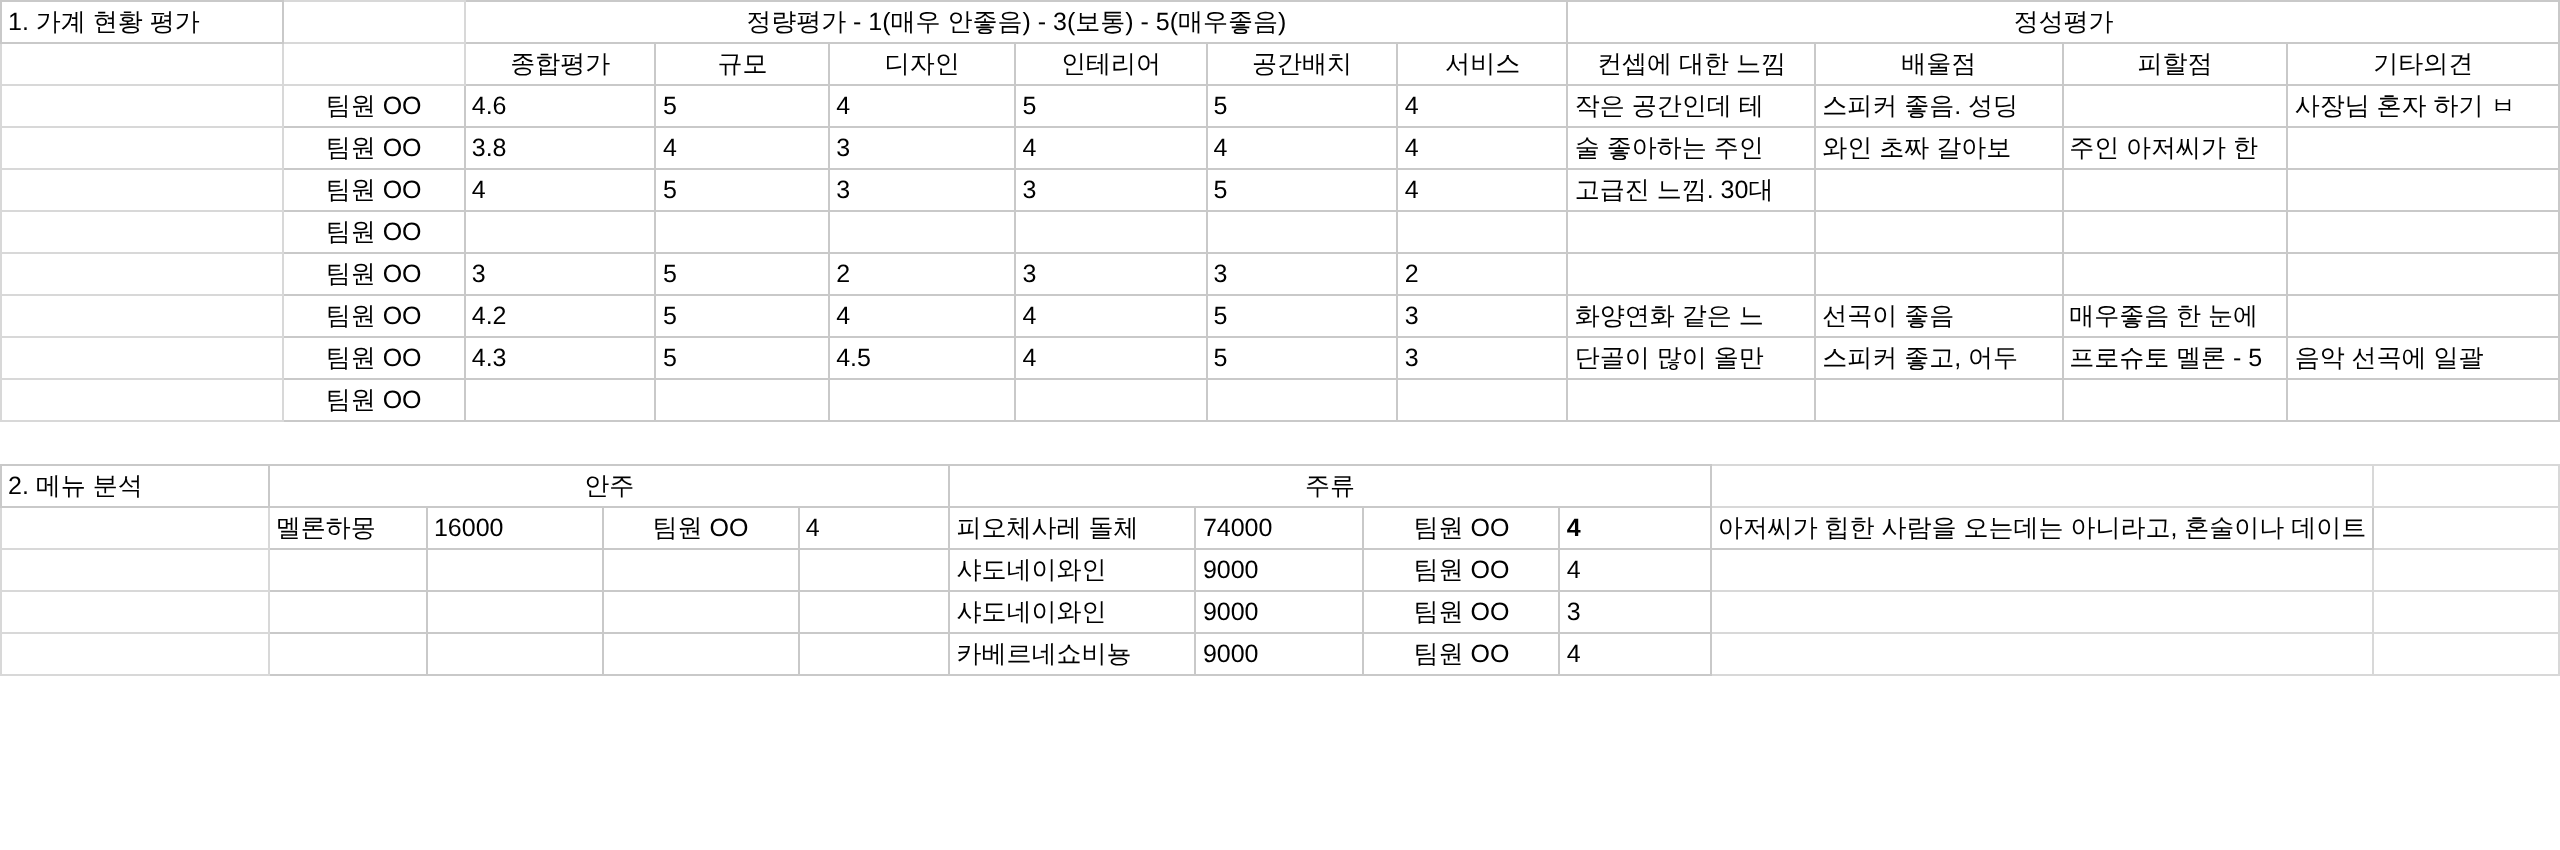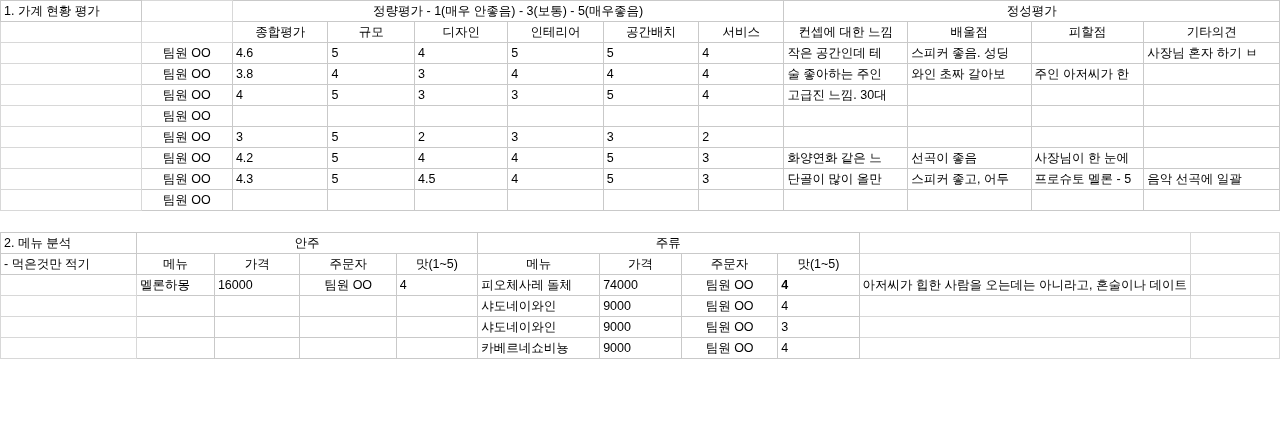--- a/index.html
+++ b/index.html
@@ -176,21 +176,21 @@
       <td class="blank"></td>
       <td class="ctr">팀원 OO</td>
       <td class="lft">4.2</td>
       <td class="lft">5</td>
       <td class="lft">4</td>
       <td class="lft">4</td>
       <td class="lft">5</td>
       <td class="lft">3</td>
       <td class="lft">화양연화 같은 느</td>
       <td class="lft">선곡이 좋음</td>
-      <td class="lft">사장님이 한 눈에</td>
+      <td class="lft">매우좋음 한 눈에</td>
       <td class="lft"></td>
     </tr>
     <tr>
       <td class="blank"></td>
       <td class="ctr">팀원 OO</td>
       <td class="lft">4.3</td>
       <td class="lft">5</td>
       <td class="lft">4.5</td>
       <td class="lft">4</td>
       <td class="lft">5</td>
@@ -234,33 +234,20 @@
 
     <tbody>
         <tr>
       <td class="lft">2. 메뉴 분석</td>
       <td class="ctr" colspan="4">안주</td>
       <td class="ctr" colspan="4">주류</td>
       <td class="blank"></td>
       <td class="blank"></td>
     </tr>
 
-    <tr>
-      <td class="lft">- 먹은것만 적기</td>
-      <td class="ctr">메뉴</td>
-      <td class="ctr">가격</td>
-      <td class="ctr">주문자</td>
-      <td class="ctr">맛(1~5)</td>
-      <td class="ctr">메뉴</td>
-      <td class="ctr">가격</td>
-      <td class="ctr">주문자</td>
-      <td class="ctr">맛(1~5)</td>
-      <td class="blank"></td>
-      <td class="blank"></td>
-    </tr>
 
     <tr>
       <td class="blank"></td>
       <td class="lft">멜론하몽</td>
       <td class="lft">16000</td>
       <td class="ctr">팀원 OO</td>
       <td class="lft">4</td>
       <td class="lft">피오체사레 돌체</td>
       <td class="lft">74000</td>
       <td class="ctr">팀원 OO</td>

